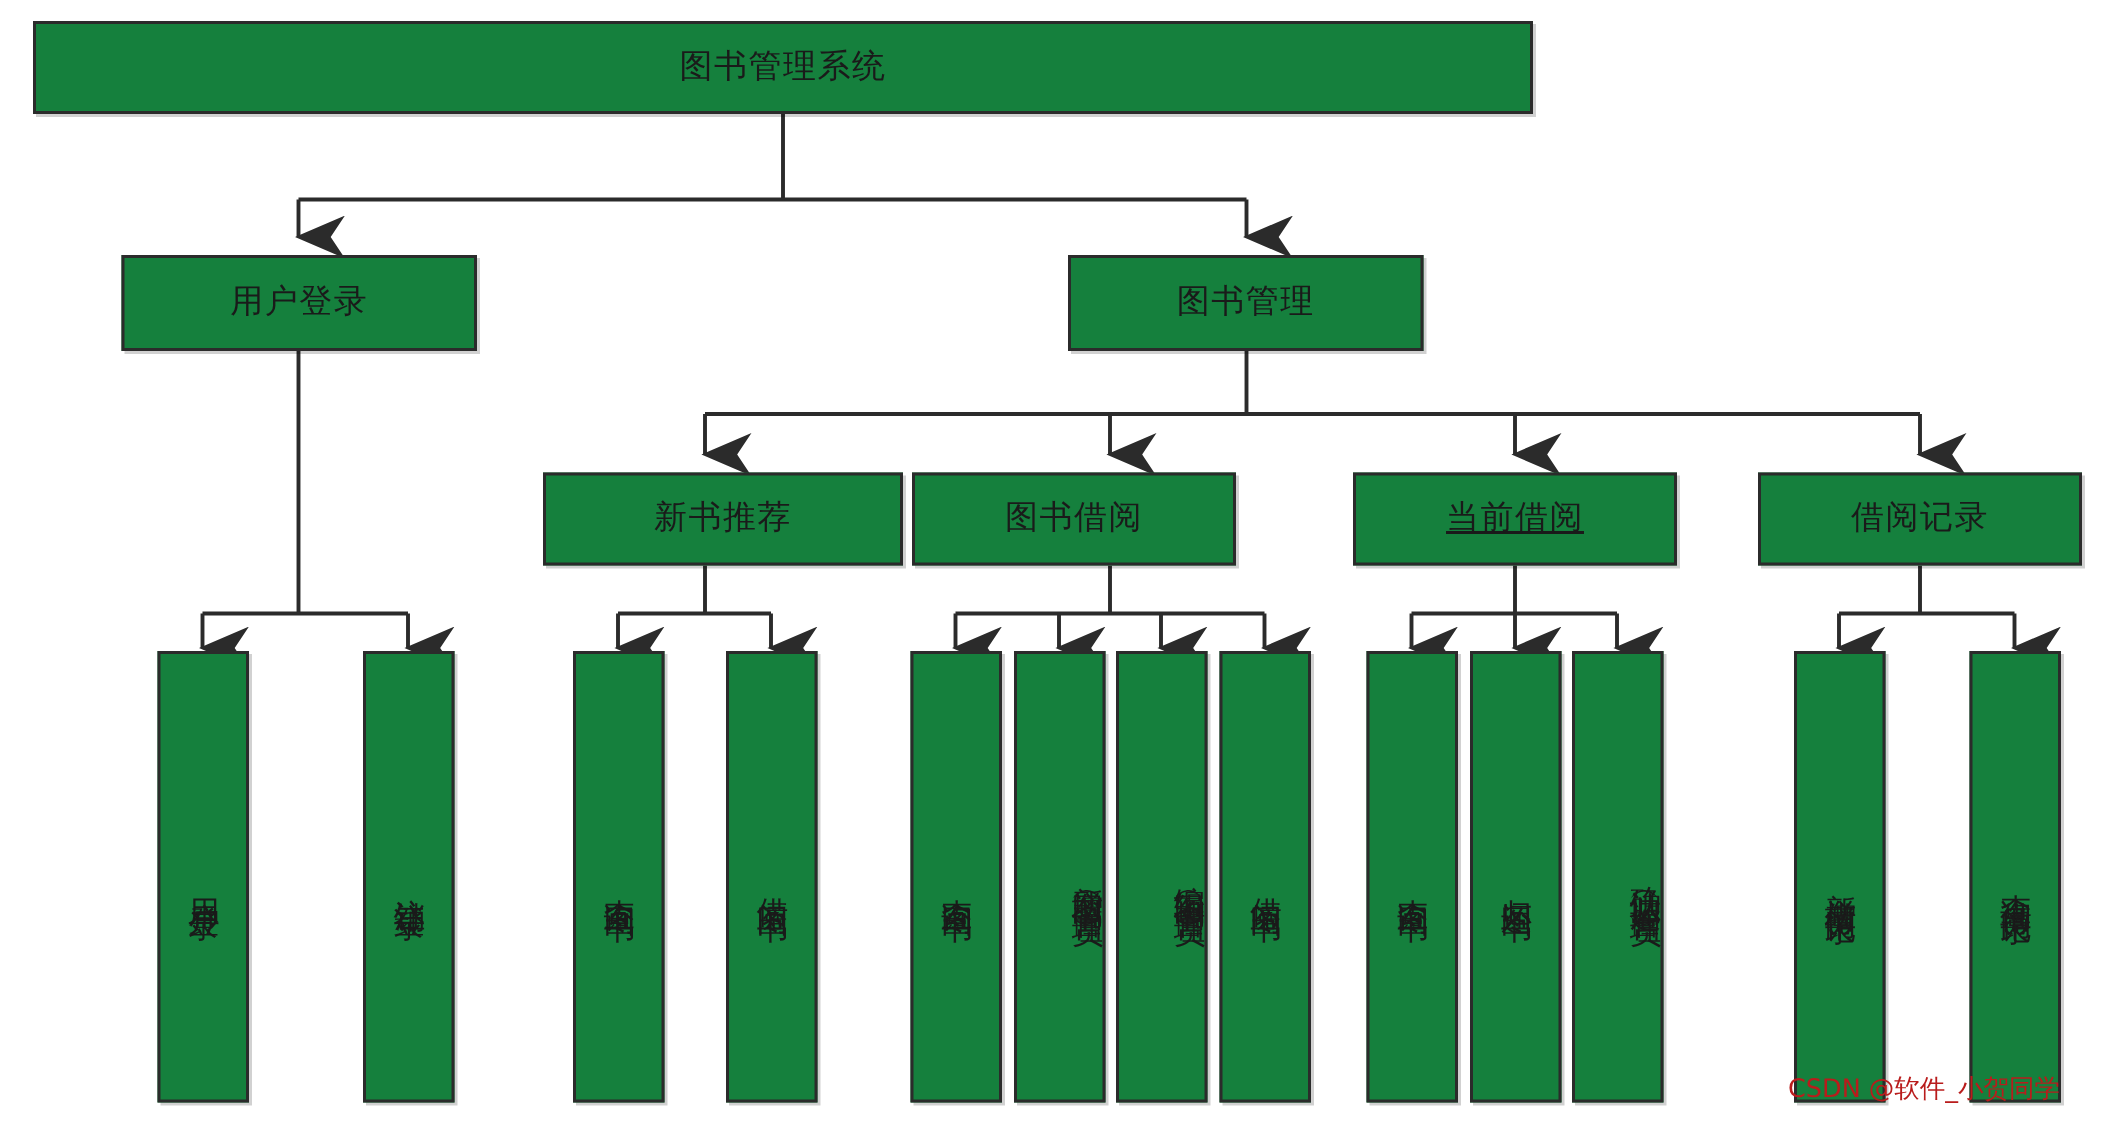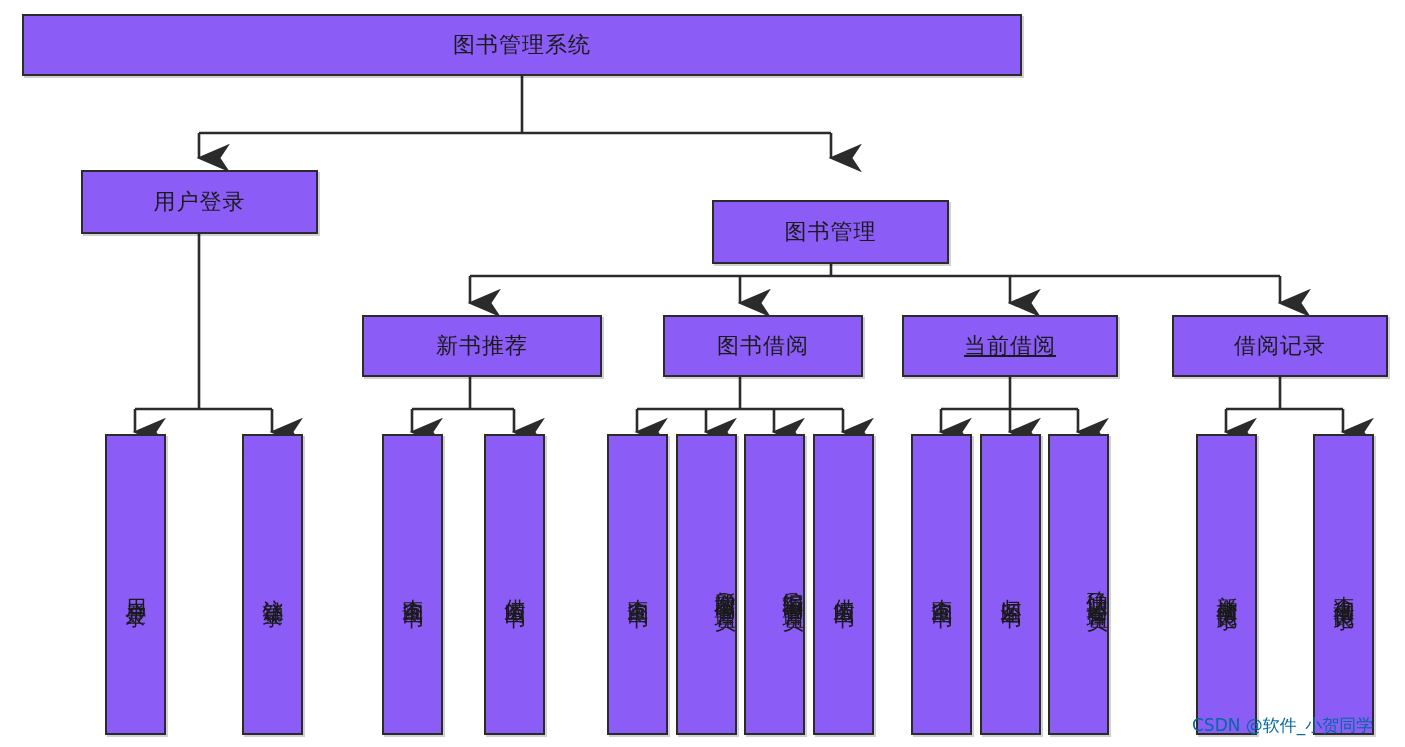--- a/index.html
+++ b/index.html
@@ -19,21 +19,21 @@
     position: absolute;
     left: 0;
     top: 0;
     width: 1405px;
     height: 747px;
   }
   .node {
     position: absolute;
     box-sizing: border-box;
     border: 2px solid #2b2b2b;
-    background: #8b5cf6;
+    background: #15803d;
     box-shadow: 2px 2px 0 rgba(0,0,0,0.18);
     display: flex;
     align-items: center;
     justify-content: center;
     color: #1a1a1a;
   }
   .node.horiz {
     font-size: 22px;
     letter-spacing: 1px;
     line-height: 1;
@@ -49,21 +49,21 @@
     justify-content: center;
   }
   .node.vert.shift {
     align-items: center;
   }
   .watermark {
     position: absolute;
     left: 1192px;
     top: 714px;
     font-size: 17px;
-    color: #0369a1;
+    color: #b91c1c;
     white-space: nowrap;
     font-family: "DejaVu Sans", "Liberation Sans", sans-serif;
     pointer-events: none;
   }
 </style>
 </head>
 <body>
 
 <div id="canvas">
 
@@ -118,28 +118,28 @@
     </g>
   </svg>
 
   <div class="node horiz" style="left:22px; top:14px; width:1000px; height:62px;">
     <span>图书管理系统</span>
   </div>
 
   <div class="node horiz" style="left:81px; top:170px; width:237px; height:64px;">
     <span>用户登录</span>
   </div>
-  <div class="node horiz" style="left:712px; top:170px; width:237px; height:64px;margin-top:30px;">
+  <div class="node horiz" style="left:712px; top:170px; width:237px; height:64px;">
     <span>图书管理</span>
   </div>
 
   <div class="node horiz" style="left:362px; top:315px; width:240px; height:62px;">
     <span>新书推荐</span>
   </div>
-  <div class="node horiz" style="left:663px; top:315px; width:200px; height:62px;">
+  <div class="node horiz" style="left:608px; top:315px; width:216px; height:62px;">
     <span>图书借阅</span>
   </div>
   <div class="node horiz" style="left:902px; top:315px; width:216px; height:62px;text-decoration:underline;">
     <span>当前借阅</span>
   </div>
   <div class="node horiz" style="left:1172px; top:315px; width:216px; height:62px;text-align:center;">
     <span>借阅记录</span>
   </div>
 
   <div class="node vert shift" style="left:105px; top:434px; width:61px; height:301px;">

